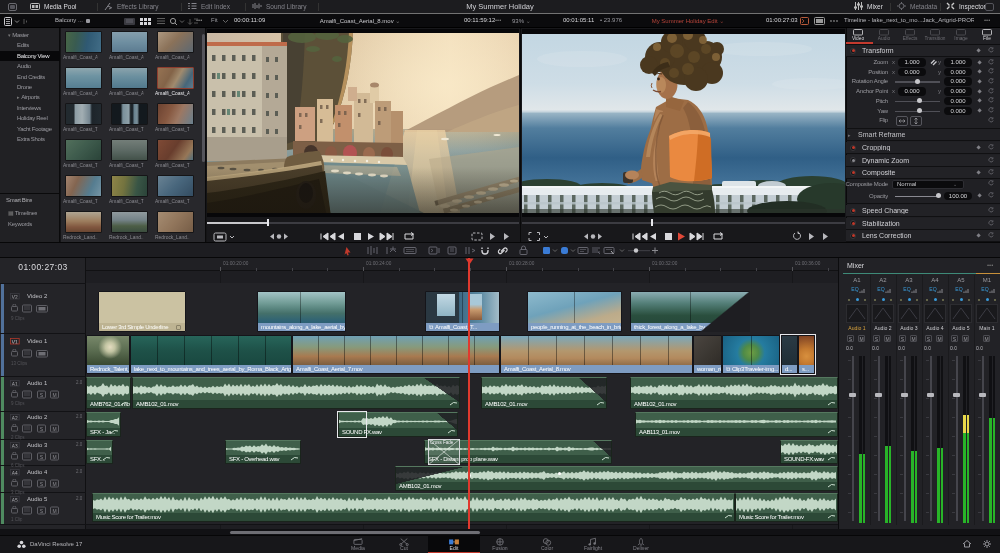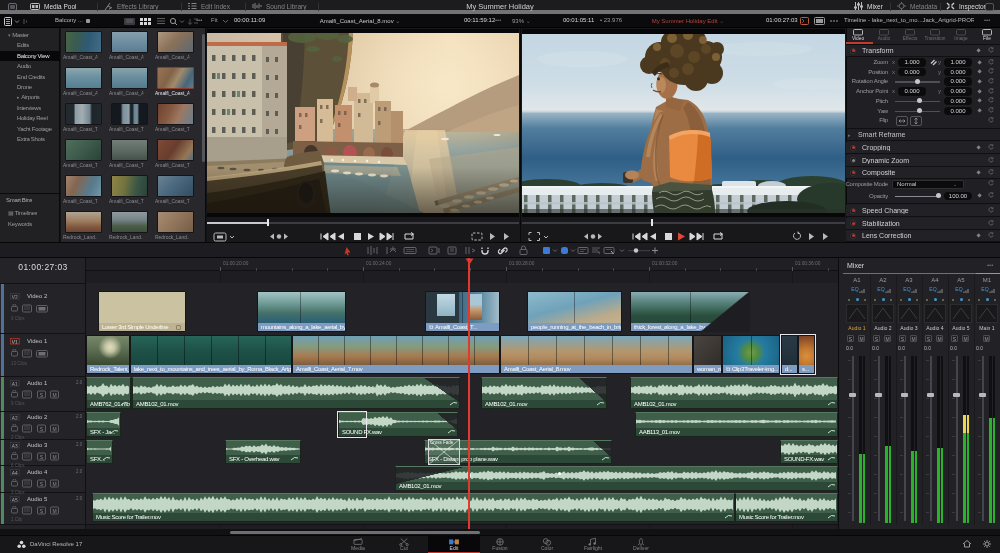--- a/index.html
+++ b/index.html
@@ -6,21 +6,21 @@
 .a{position:absolute}
 .f5{font-size:6px;letter-spacing:-.3px}
 .f6{font-size:6px}
 .tx{white-space:nowrap;overflow:hidden}
 .clip{position:absolute;border-radius:1px}
 .lblstrip{position:absolute;left:0;right:0;bottom:0;height:8px;line-height:8px;
 padding-left:3px;color:#fff;font-size:6px;letter-spacing:-.3px;white-space:nowrap;overflow:hidden}
 </style></head>
 <body>
 
-<div class="a" style="left:0;top:0;width:1000px;height:14px;background:#1c1c1f;border-bottom:4px solid #737373">
+<div class="a" style="left:0;top:0;width:1000px;height:14px;background:#1c1c1f;border-bottom:1px solid #737373">
 <div class="a" style="left:8px;top:3px;width:9px;height:8px;border:1px solid #6a6a70;border-radius:2px"></div>
 <div class="a" style="left:10px;top:5px;width:5px;height:4px;background:#55555c;border-radius:1px"></div>
 <div class="a tx" style="left:30px;top:0;width:70px;height:14px;line-height:14px;color:#dedee2;font-size:6.5px"><svg width="10" height="8" style="vertical-align:-1px">
         <rect x="0.5" y="1.5" width="9" height="6" rx="1" fill="none" stroke="#bbb"></rect>
         <rect x="2" y="3" width="2.5" height="3" fill="#bbb"></rect>
         <rect x="5.5" y="3" width="2.5" height="3" fill="#bbb"></rect>
       </svg><span style="margin-left:4px">Media Pool</span></div>
 <div class="a tx" style="left:104px;top:0;width:78px;height:14px;line-height:14px;color:#85858c;font-size:6.5px"><svg width="9" height="9" style="vertical-align:-2px">
         <path d="M1,8 L6,1 M4,4 L8,6 M5,7 l2,-1" stroke="#85858c" fill="none"></path>
       </svg><span style="margin-left:4px">Effects Library</span></div>

